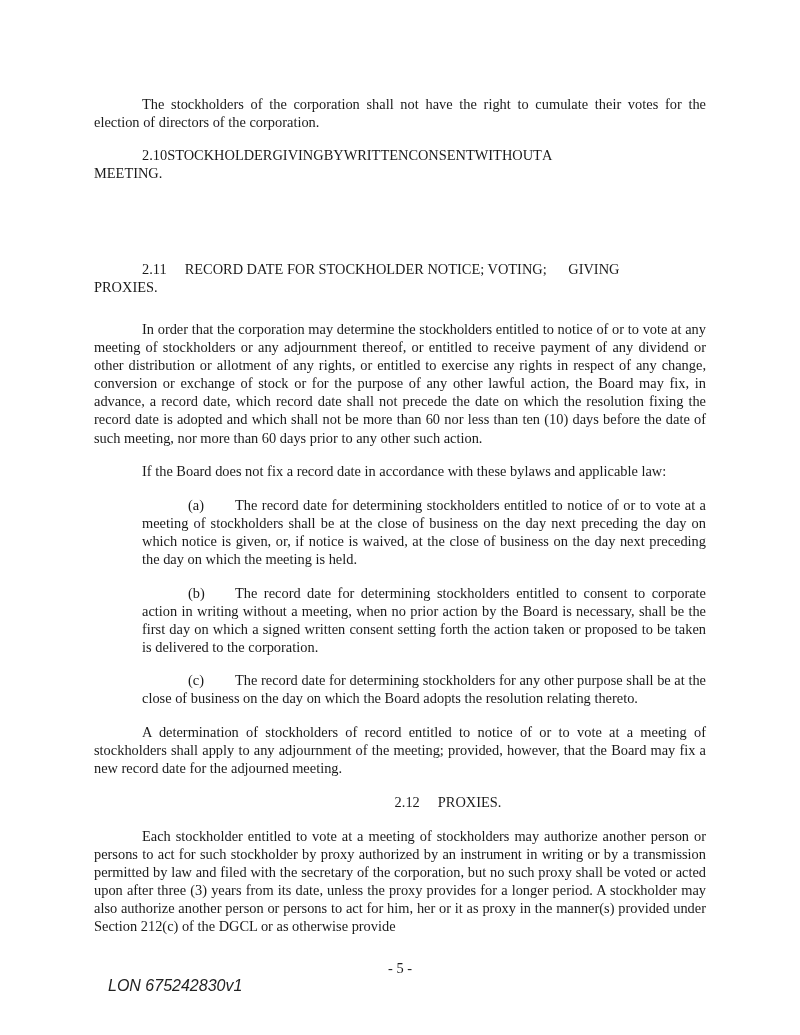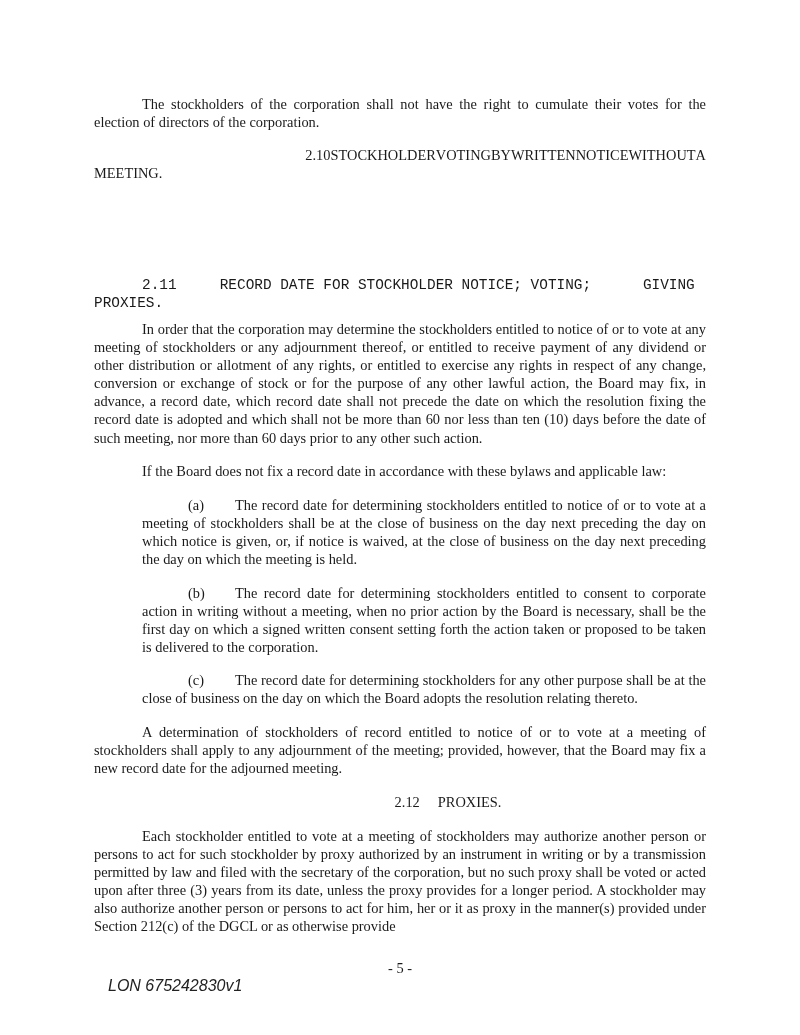--- a/index.html
+++ b/index.html
@@ -11,21 +11,21 @@
     font-size: 14.4px; line-height: 18.1px;
   }
   .p {
     position: absolute; left: 94px; width: 612px;
     text-align: justify; margin: 0;
   }
   .p.indent { text-indent: 48px; }
   .p.sub { left: 142px; width: 564px; text-indent: 46px; }
   .heading { position: absolute; left: 94px; width: 612px; margin: 0; }
   .h210 { text-align: justify; text-align-last: left; }
-  .h210 .line1 { display: flex; justify-content: flex-end; padding-left: 48px; }
+  .h210 .line1 { display: flex; justify-content: flex-start; padding-left: 48px; }
   .h211 .line1 { padding-left: 48px; white-space: pre; }
   .h212 { left: 142px; white-space: pre; }
   .label { display: inline-block; width: 47px; text-indent: 0; }
   .page-number {
     position: absolute; left: 0; width: 800px; top: 959px;
     text-align: center; font-size: 14.4px;
   }
   .doc-id {
     position: absolute; left: 108px; top: 977px;
     font-family: "Liberation Sans", "DejaVu Sans", sans-serif;
@@ -36,32 +36,32 @@
 <body>
 
 <div class="page">
 
   <p class="p indent" style="top:95px;">The stockholders of the corporation shall not have the right to cumulate their votes for the election of directors of the corporation.</p>
 
   <div class="heading h210" style="top:146px;">
     <div class="line1">
       <span>2.10</span>
       <span>STOCKHOLDER</span>
-      <span>VOTING</span>
+      <span>GIVING</span>
       <span>BY</span>
       <span>WRITTEN</span>
-      <span>NOTICE</span>
+      <span>CONSENT</span>
       <span>WITHOUT</span>
       <span>A</span>
     </div>
     <div>MEETING.</div>
   </div>
 
 
-  <div class="heading h211" style="top:276px;font-family:Liberation Mono, monospace;">
+  <div class="heading h211" style="top:260px;">
     <div class="line1"><span>2.11</span><span>     </span><span>RECORD DATE FOR STOCKHOLDER NOTICE; VOTING;      GIVING</span></div>
     <div>PROXIES.</div>
   </div>
 
   <p class="p indent" style="top:320px;">In order that the corporation may determine the stockholders entitled to notice of or to vote at any meeting of stockholders or any adjournment thereof, or entitled to receive payment of any dividend or other distribution or allotment of any rights, or entitled to exercise any rights in respect of any change, conversion or exchange of stock or for the purpose of any other lawful action, the Board may fix, in advance, a record date, which record date shall not precede the date on which the resolution fixing the record date is adopted and which shall not be more than 60 nor less than ten (10) days before the date of such meeting, nor more than 60 days prior to any other such action.</p>
 
   <p class="p indent" style="top:462px;">If the Board does not fix a record date in accordance with these bylaws and applicable law:</p>
 
   <p class="p sub" style="top:584px;"><span class="label">(b)</span><span>The record date for determining stockholders entitled to consent to corporate action in writing without a meeting, when no prior action by the Board is necessary, shall be the first day on which a signed written consent setting forth the action taken or proposed to be taken is delivered to the corporation.</span></p>
 

